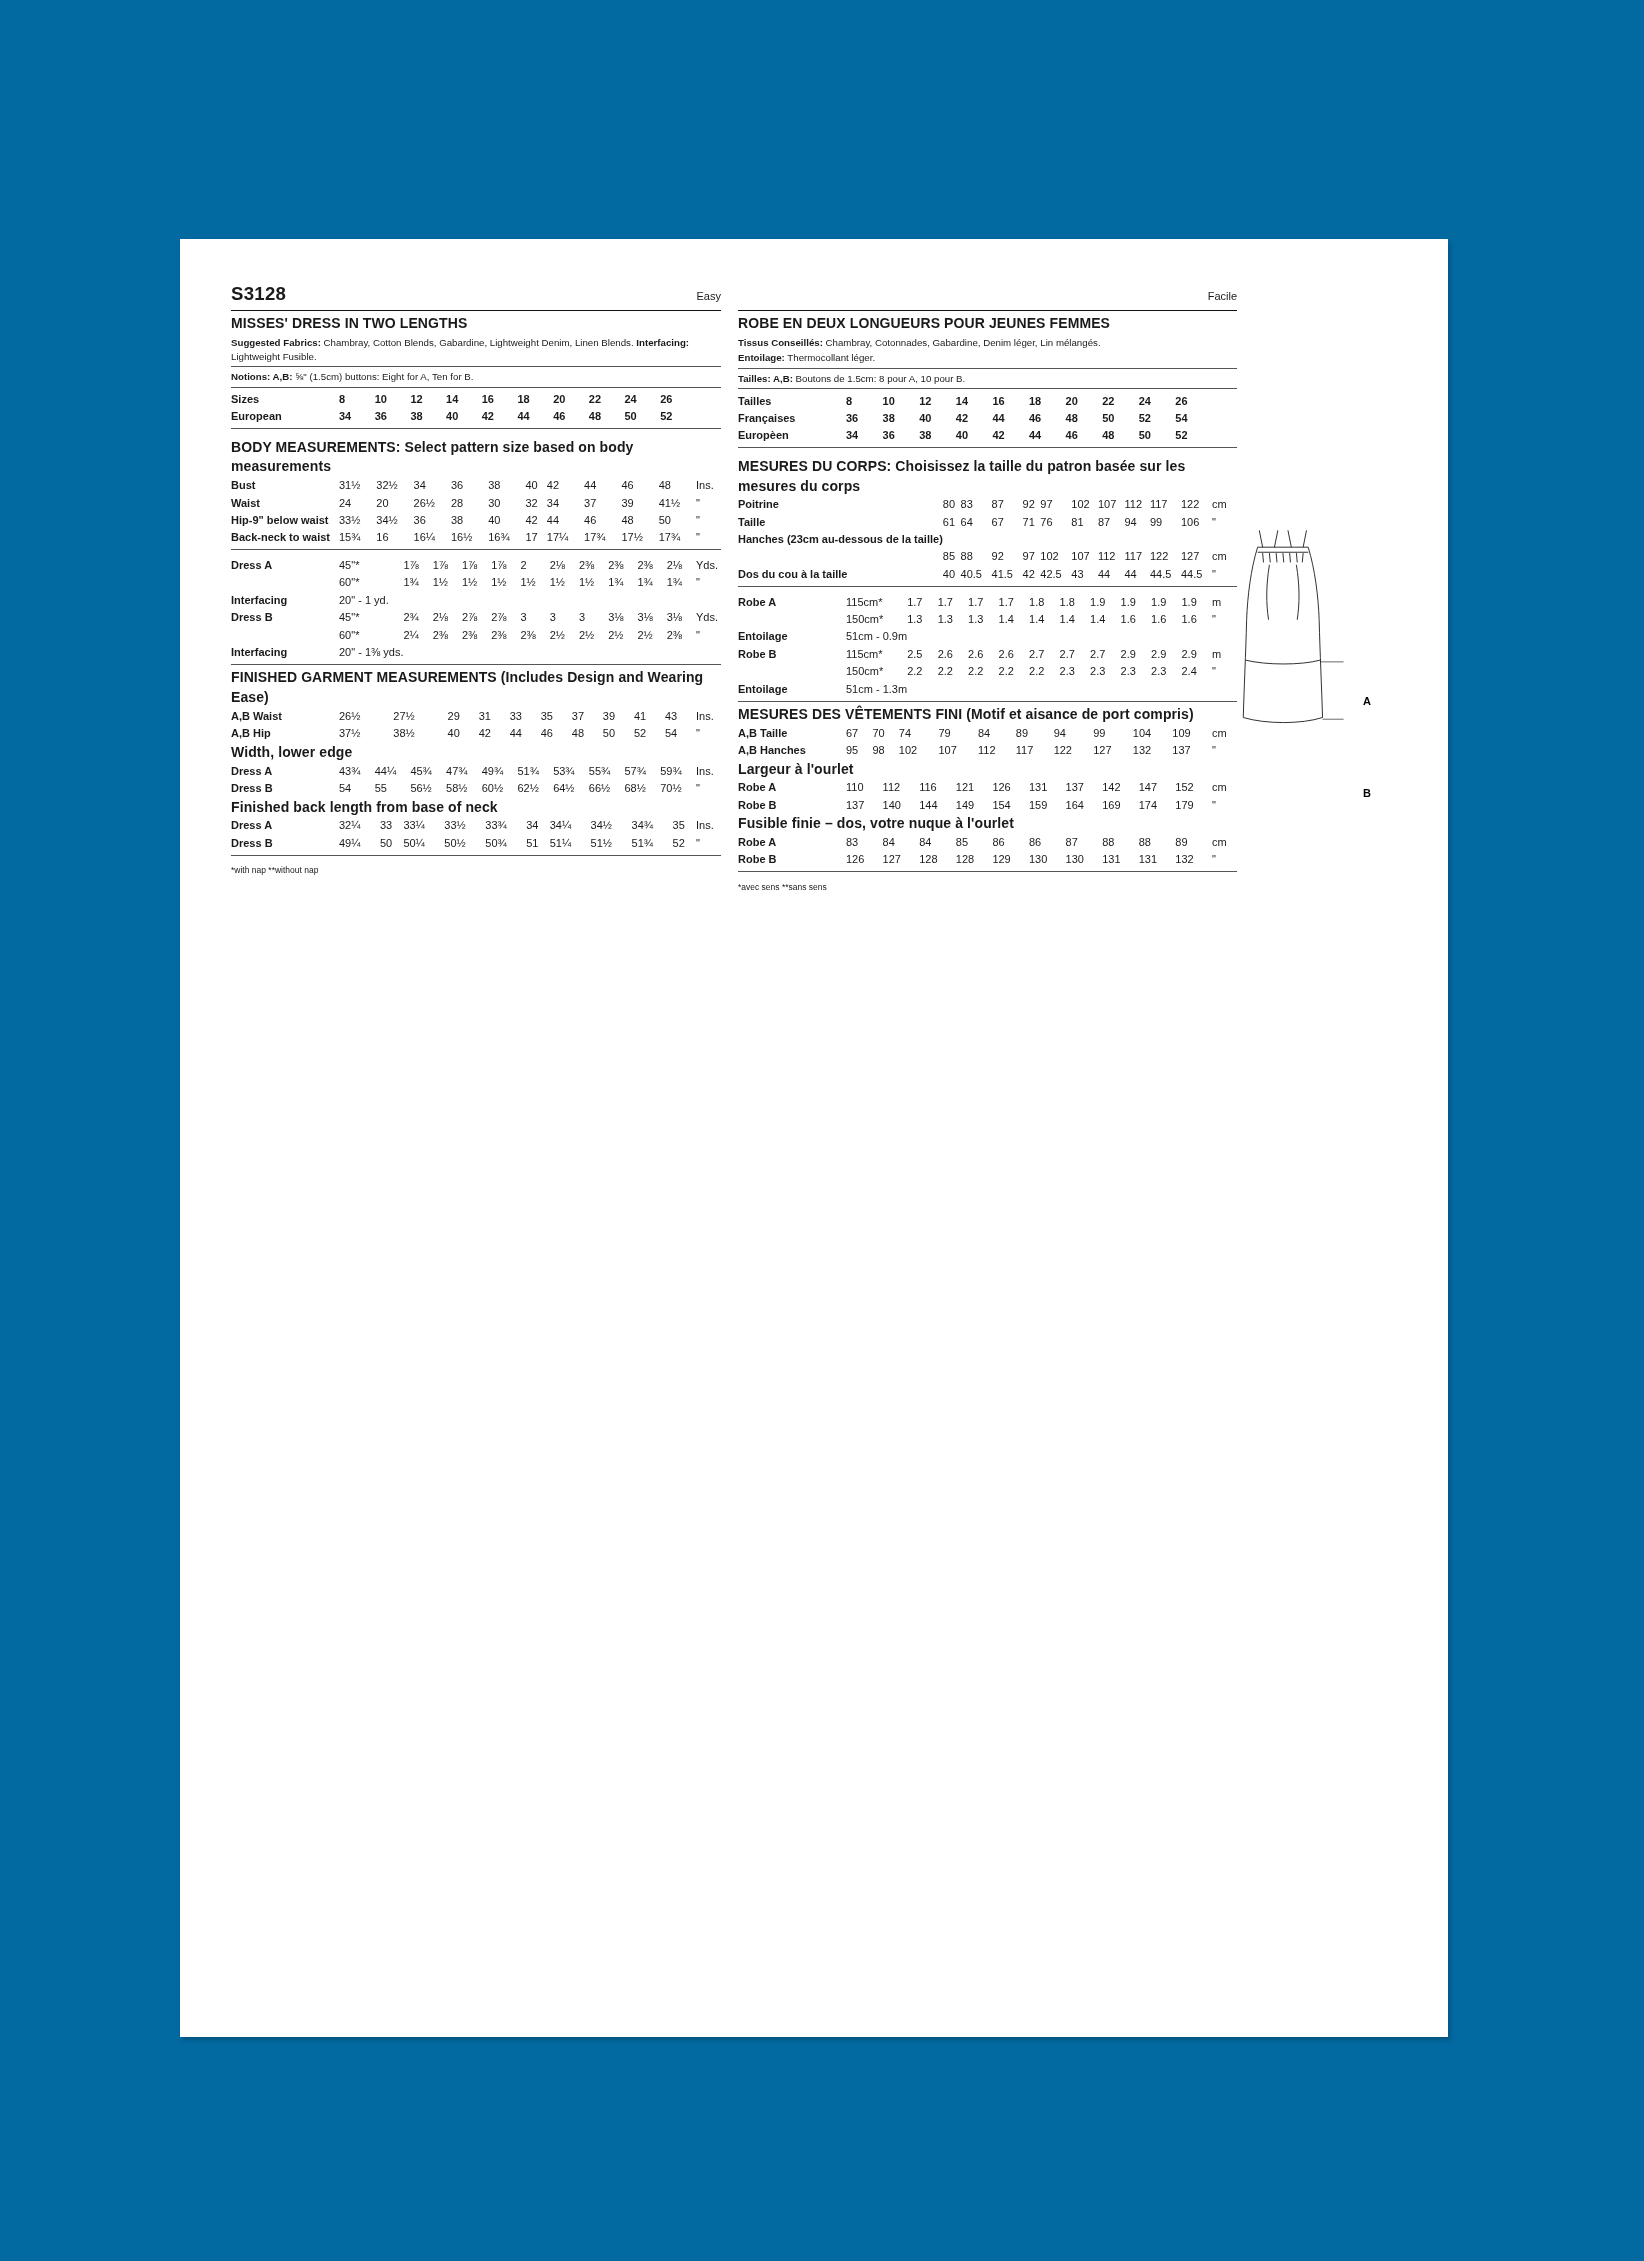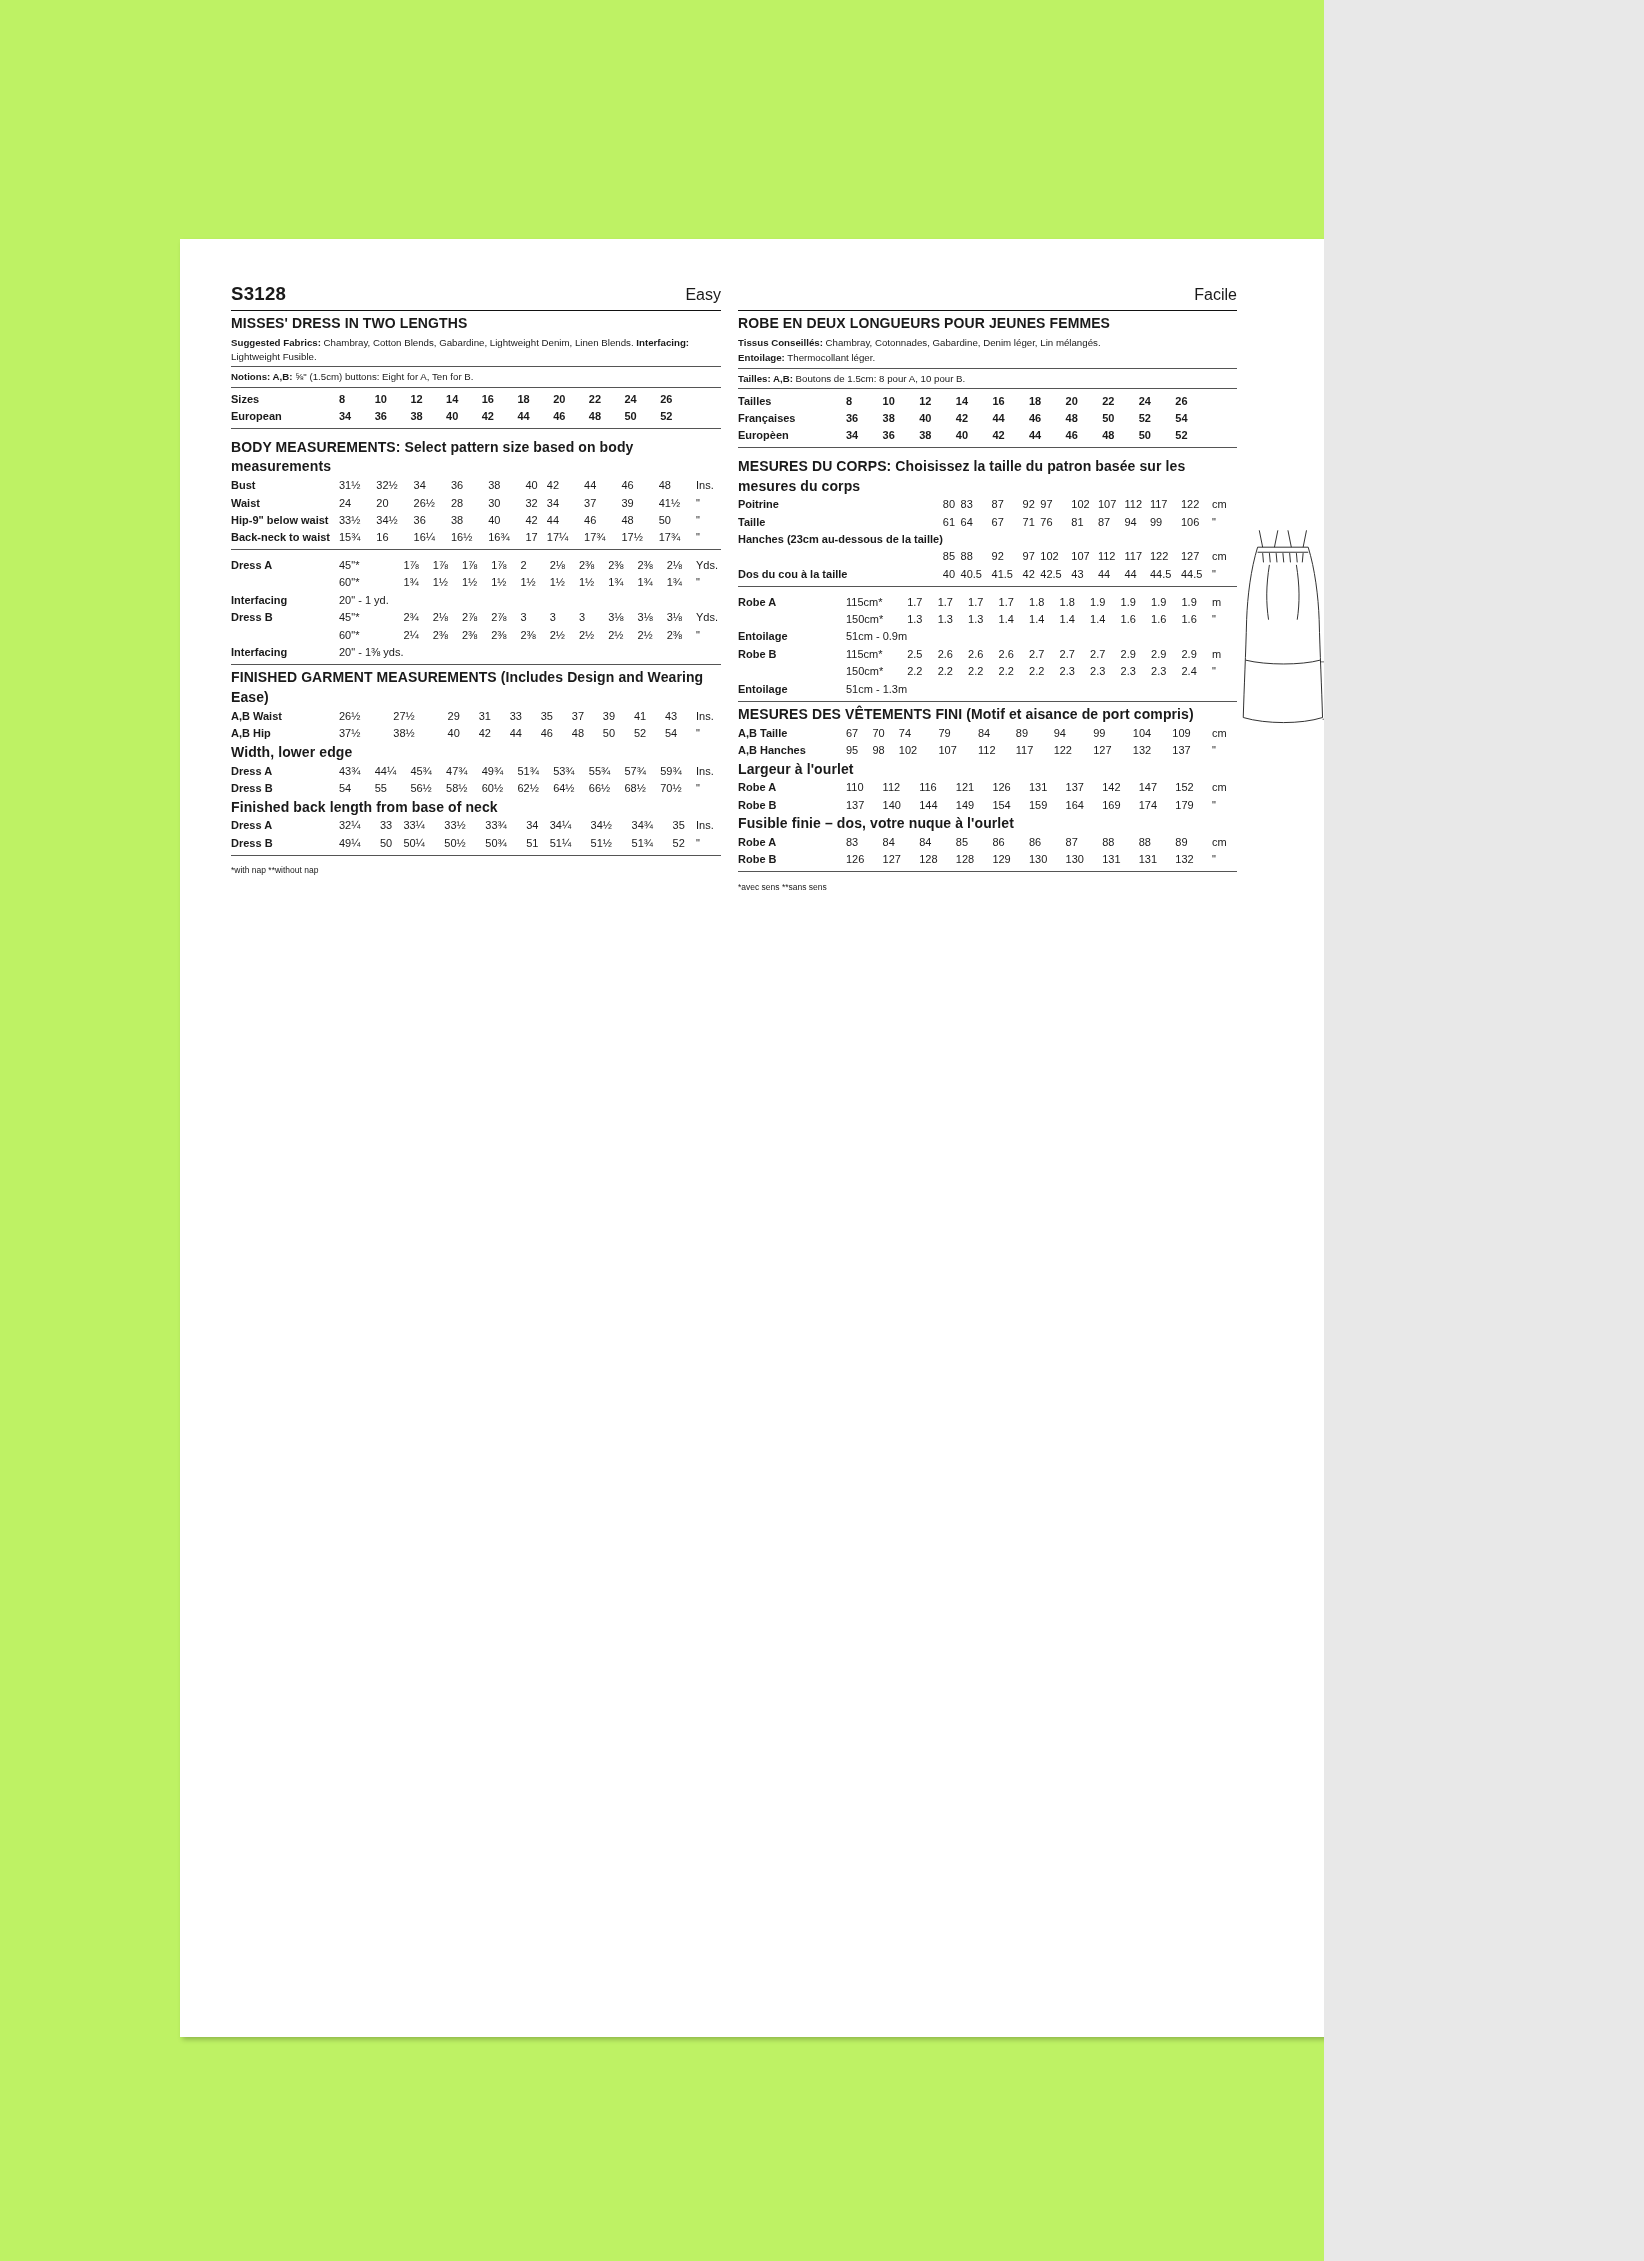--- a/index.html
+++ b/index.html
@@ -1,20 +1,20 @@
 <!DOCTYPE html>
 <html style="font-size:13.5px"><head>
 <meta charset="utf-8">
 <style>
   html, body { margin:0; padding:0; background:#e8e8e8; }
   body { font-family:"Liberation Sans", sans-serif; }
   .page {
     position:relative;
-    width:1324px; height:2261px;
-    background:#bef264;
+    width:1644px; height:2261px;
+    background:#0369a1;
     overflow:hidden;
   }
   .sheet {
     position:absolute;
     left:180px; top:239px;
     width:1268px; height:1798px;
     background:#ffffff;
     box-shadow:1.7px 2.5px 5px rgba(0,0,0,0.25);
   }
   .col {
@@ -26,21 +26,21 @@
   }
   .col-left { left:51px; width:490px; }
   .col-right { left:558px; width:499px; }
 
   .code {
     font-size:18.6px;
     font-weight:bold;
     letter-spacing:0.3px;
   }
   .lvl {
-    font-size:16px;
+    font-size:11px;
     font-weight:normal;
   }
   .toprow { display:flex; justify-content:space-between; align-items:baseline; }
   .rule { border-top:0.8px solid #111; margin:2.5px 0 3.4px 0; }
   .rule-thin { border-top:0.8px solid #555; margin:2.5px 0 3.4px 0; }
 
   .head { font-size:14px; font-weight:bold; letter-spacing:0.1px; }
   .b { font-weight:bold; }
 
   table.t { border-collapse:collapse; width:100%; font-size:11px; }

